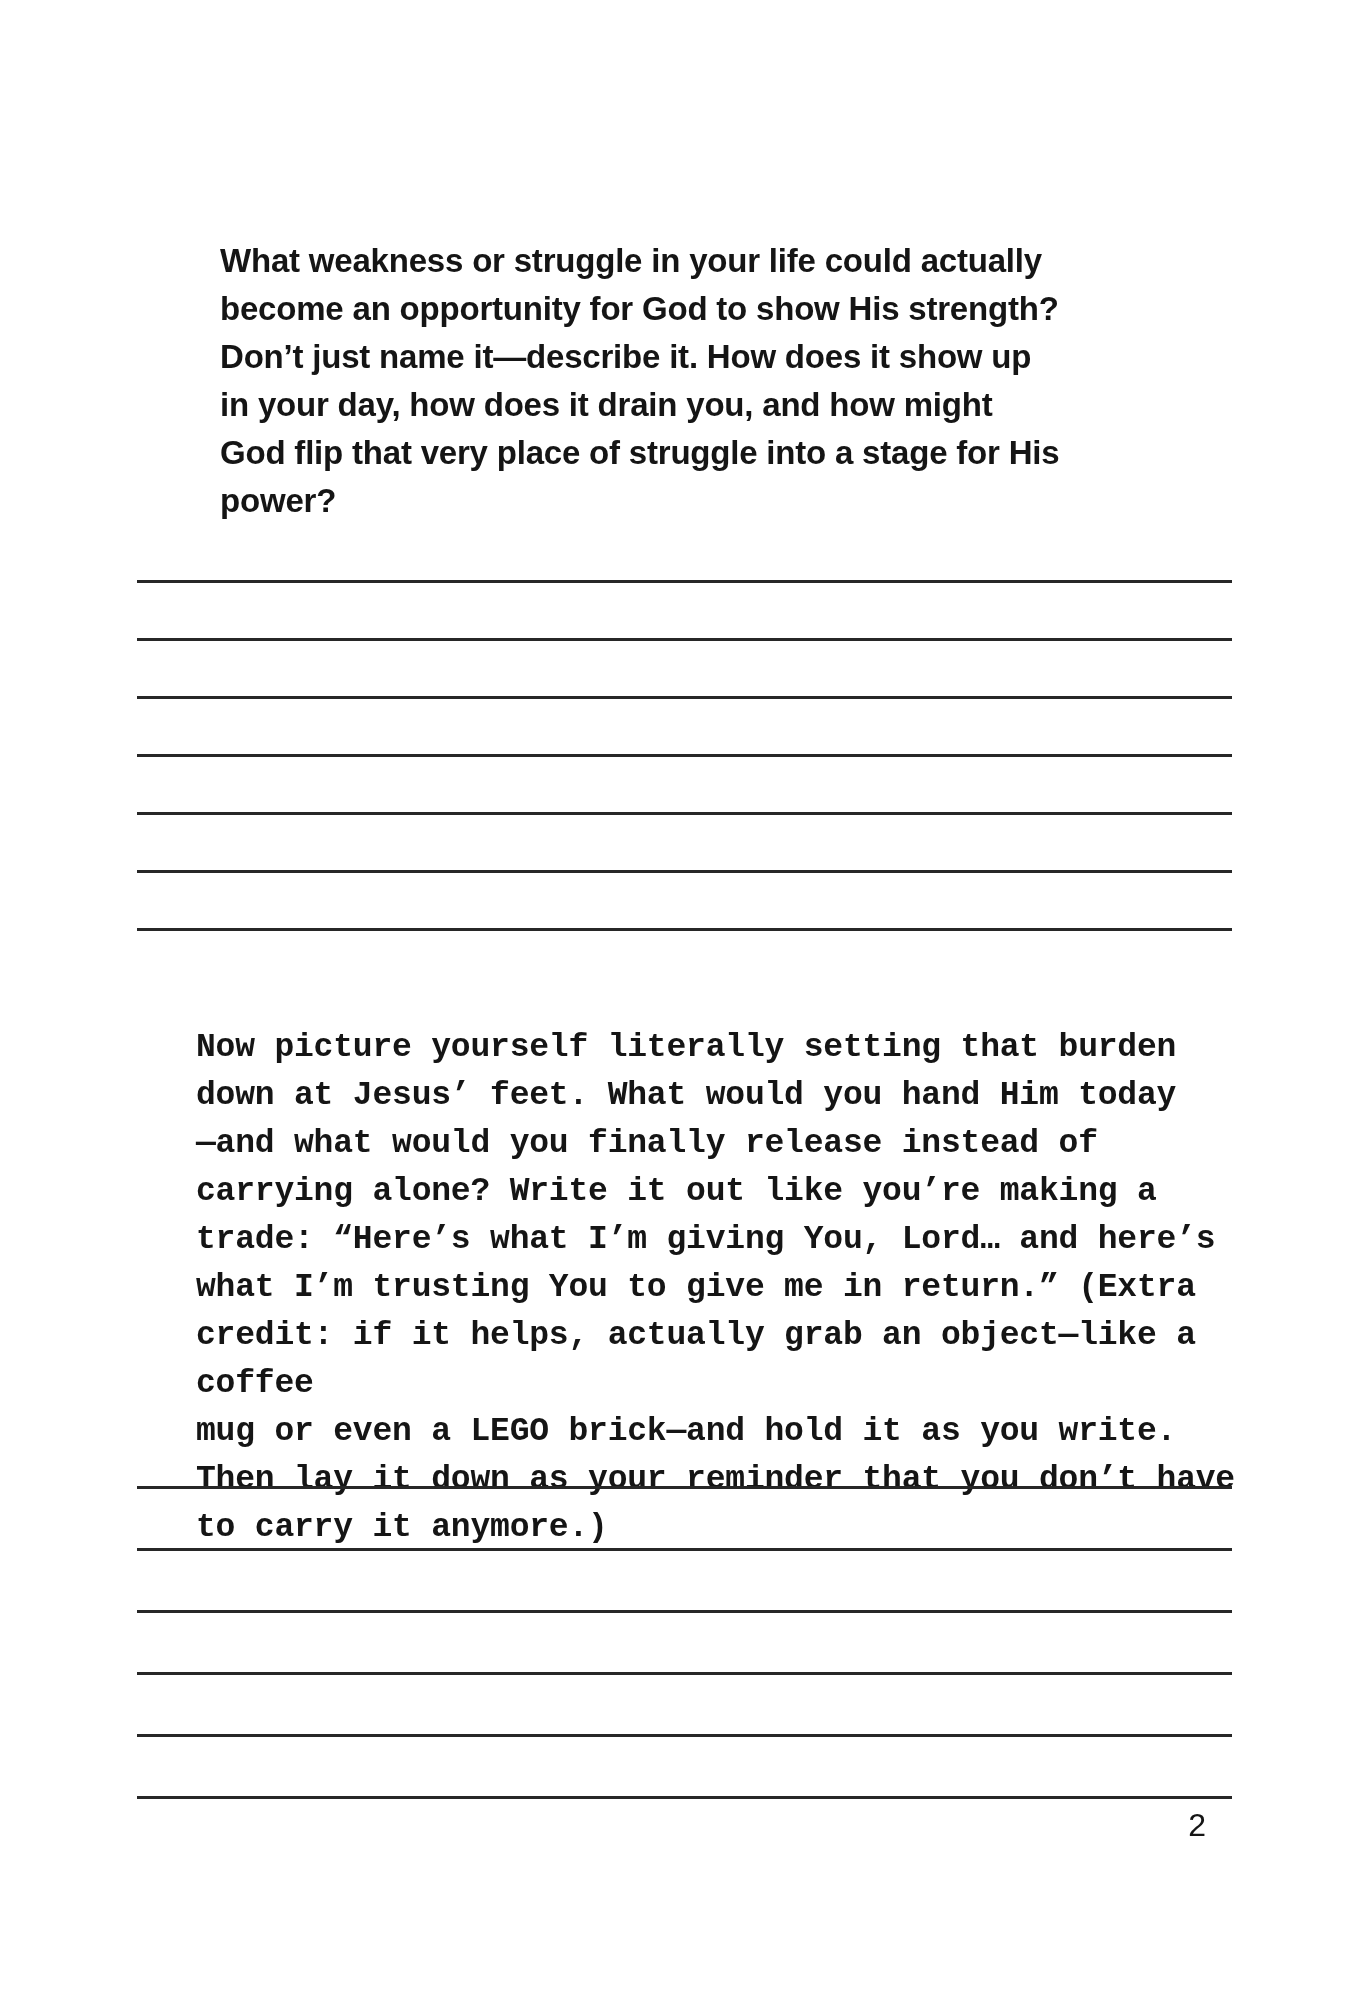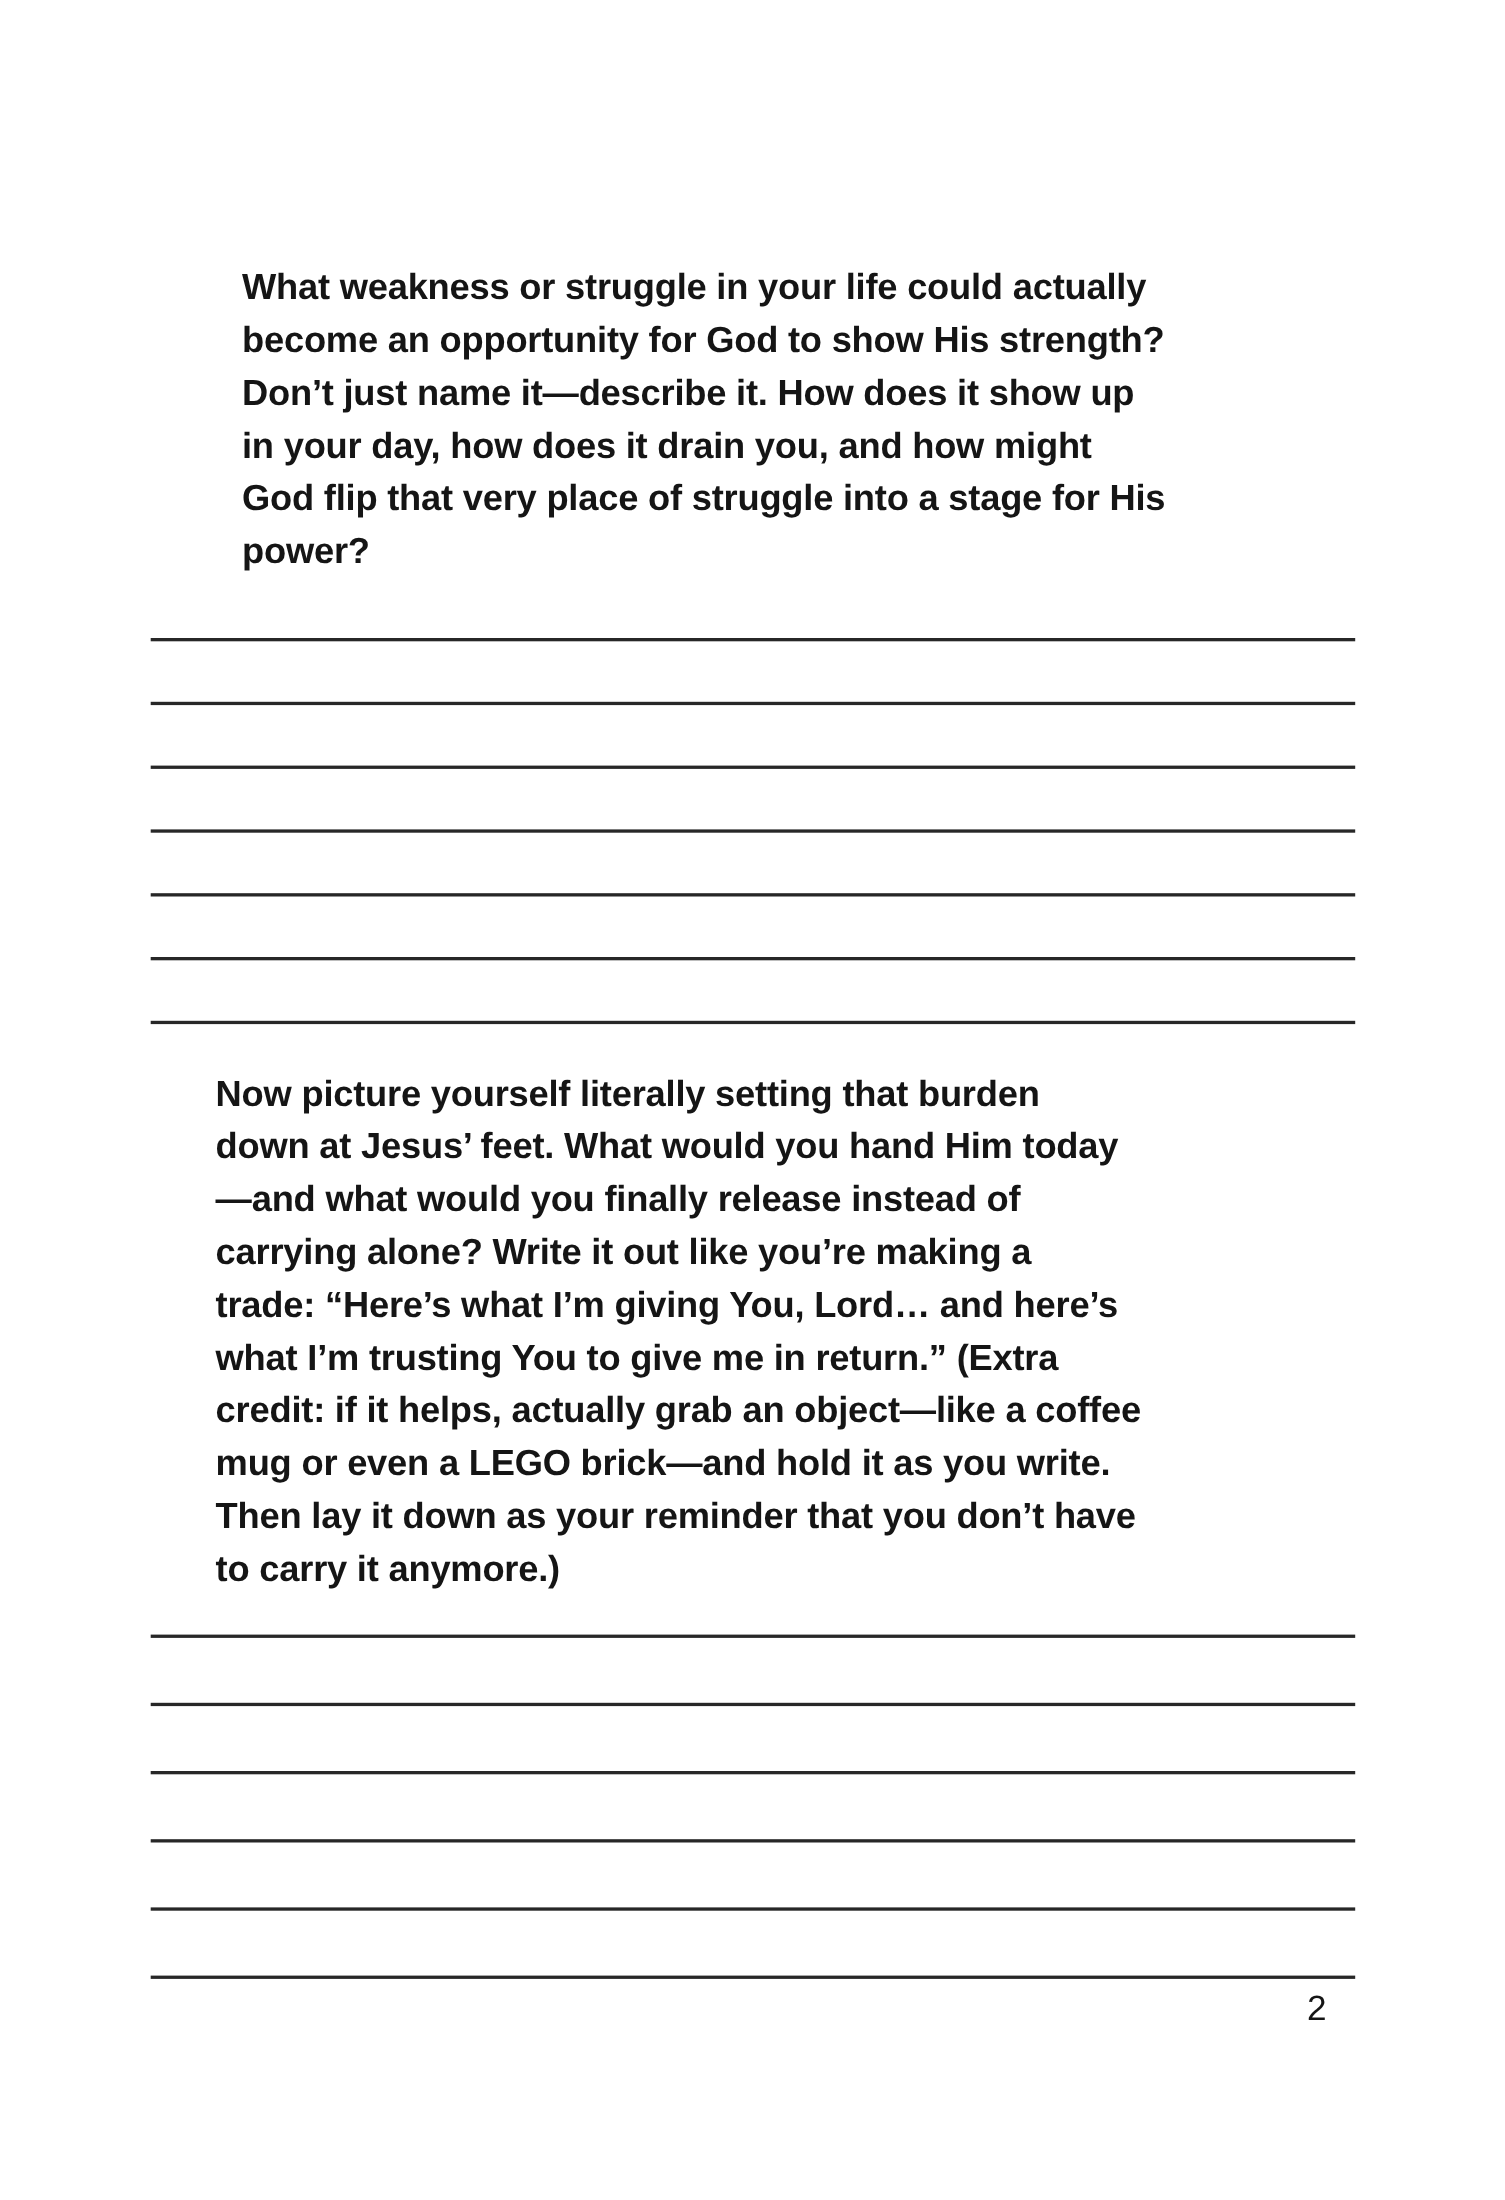--- a/index.html
+++ b/index.html
@@ -24,22 +24,23 @@
     color: var(--text, #151515);
   }
   .prompt-1 {
     left: 197px;
     top: 237px;
     width: 1070px;
     margin-left: 23px;
   }
   .prompt-2 {
     left: 196px;
-    top: 970px;
+    top: 1024px;
     width: 1080px;
+    font-family: Liberation Mono, monospace;
   }
   .rules {
     position: absolute;
     left: 137px;
     width: 1095px;
     display: flex;
     flex-direction: column;
   }
   .rules-1 {
     top: 580px;

